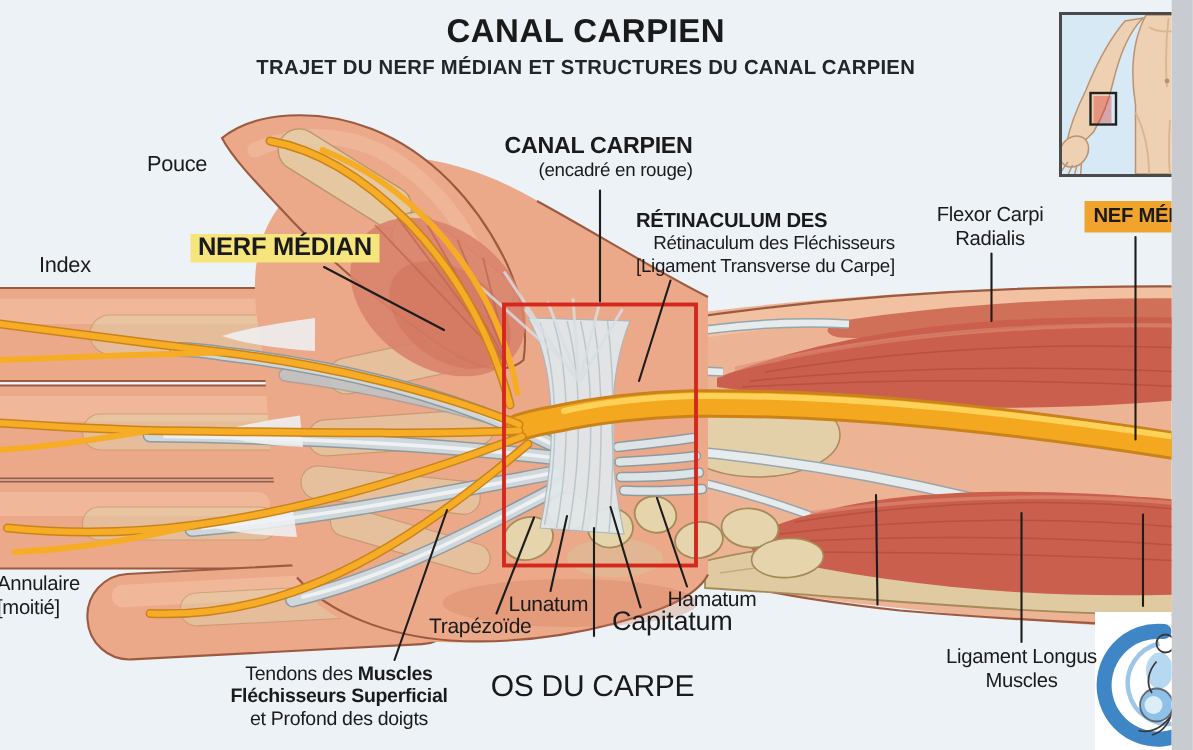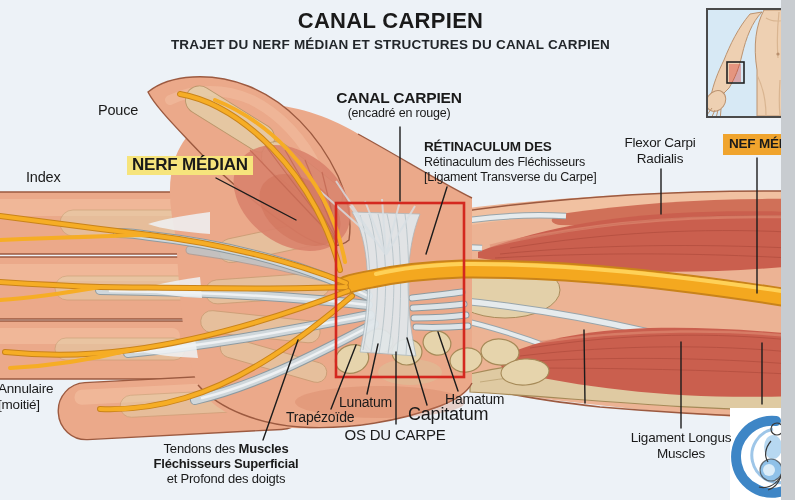--- a/index.html
+++ b/index.html
@@ -11,21 +11,21 @@
   }
   .stage svg{position:absolute;left:0;top:0;}
   .lbl{position:absolute;white-space:nowrap;font-size:13.5px;line-height:15.5px;letter-spacing:-0.2px;}
   .lbl.center{transform:translateX(-50%);text-align:center;}
   .lbl .b,.lbl b{font-weight:bold;}
   .hl-yellow{background:#f6e47c;font-weight:bold;padding:1px 5px 2px 5px;font-size:17px;}
   .hl-orange{background:#f0a42d;font-weight:bold;padding:2px 6px 3px 6px;font-size:13.5px;}
   .title-block{position:absolute;left:50%;top:8px;transform:translateX(-50%);text-align:center;width:700px;}
   .title-block .t1{font-size:22px;font-weight:bold;letter-spacing:0.3px;}
   .title-block .t2{font-size:13.5px;font-weight:bold;color:#22262a;margin-top:3px;letter-spacing:0.2px;}
-  .small{font-size:12.5px;}
+  .small{font-size:12.5px;text-align:right;}
 </style>
 </head>
 <body>
 
 <div class="stage">
 
 <svg width="795" height="500" viewBox="0 0 795 500">
 
   <rect x="0" y="0" width="795" height="500" fill="#edf2f7"></rect>
 
@@ -260,21 +260,21 @@
 
 <div class="lbl" style="left:-2px;top:381px">
   <div>Annulaire</div>
   <div>[moitié]</div>
 </div>
 
 <div class="lbl" style="left:286px;top:410px;font-size:14px">Trapézoïde</div>
 <div class="lbl" style="left:339px;top:395px;font-size:14px">Lunatum</div>
 <div class="lbl" style="left:408px;top:407px;font-size:18px">Capitatum</div>
 <div class="lbl" style="left:445px;top:392px;font-size:14px">Hamatum</div>
-<div class="lbl center b" style="left:395px;top:427px;font-size:15px">OS DU CARPE</div>
+<div class="lbl center b" style="left:395px;top:451px;font-size:20px">OS DU CARPE</div>
 
 <div class="lbl center" style="left:226px;top:441px;font-size:13px;line-height:15px">
   <div><span>Tendons des </span><b><span>Muscles</span></b></div>
   <div class="b">Fléchisseurs Superficial</div>
   <div>et Profond des doigts</div>
 </div>
 
 
 <div class="lbl center" style="left:681px;top:430px">
   <div>Ligament Longus</div>

